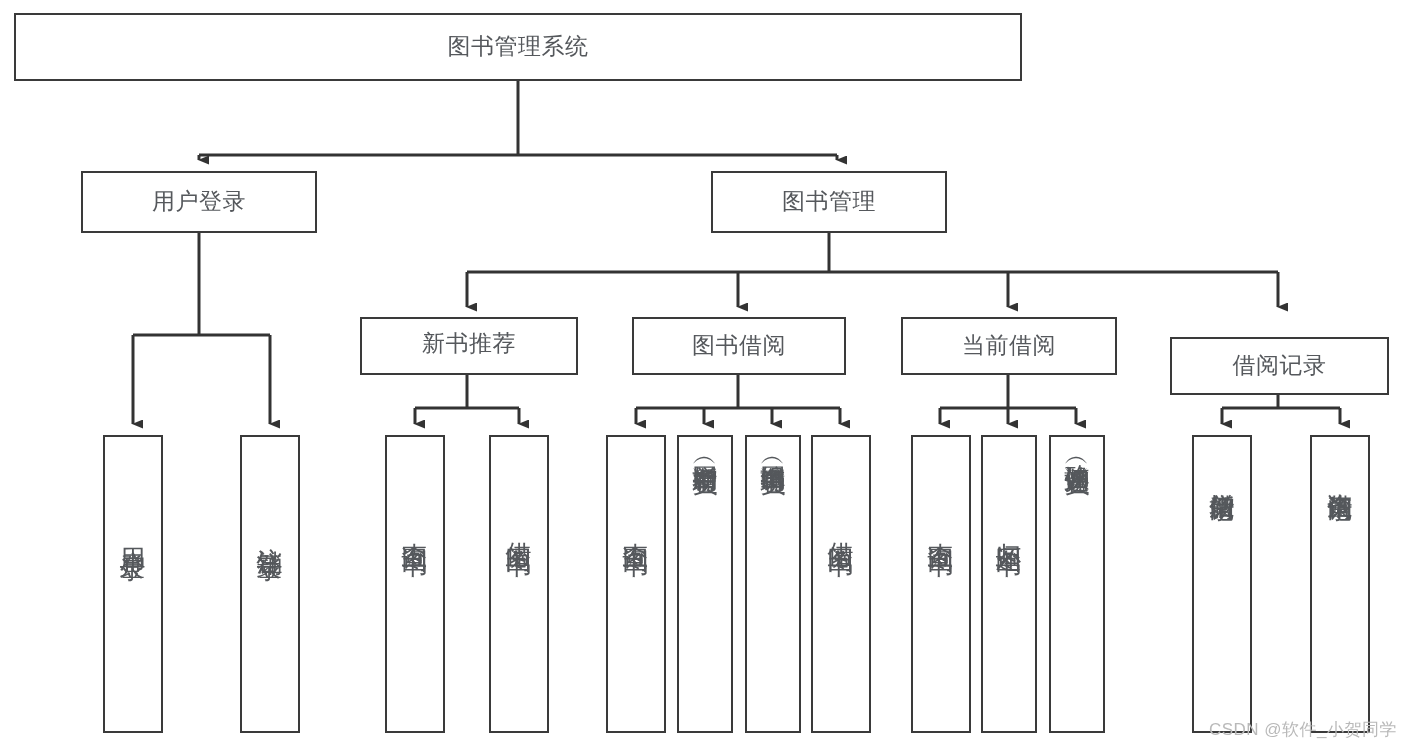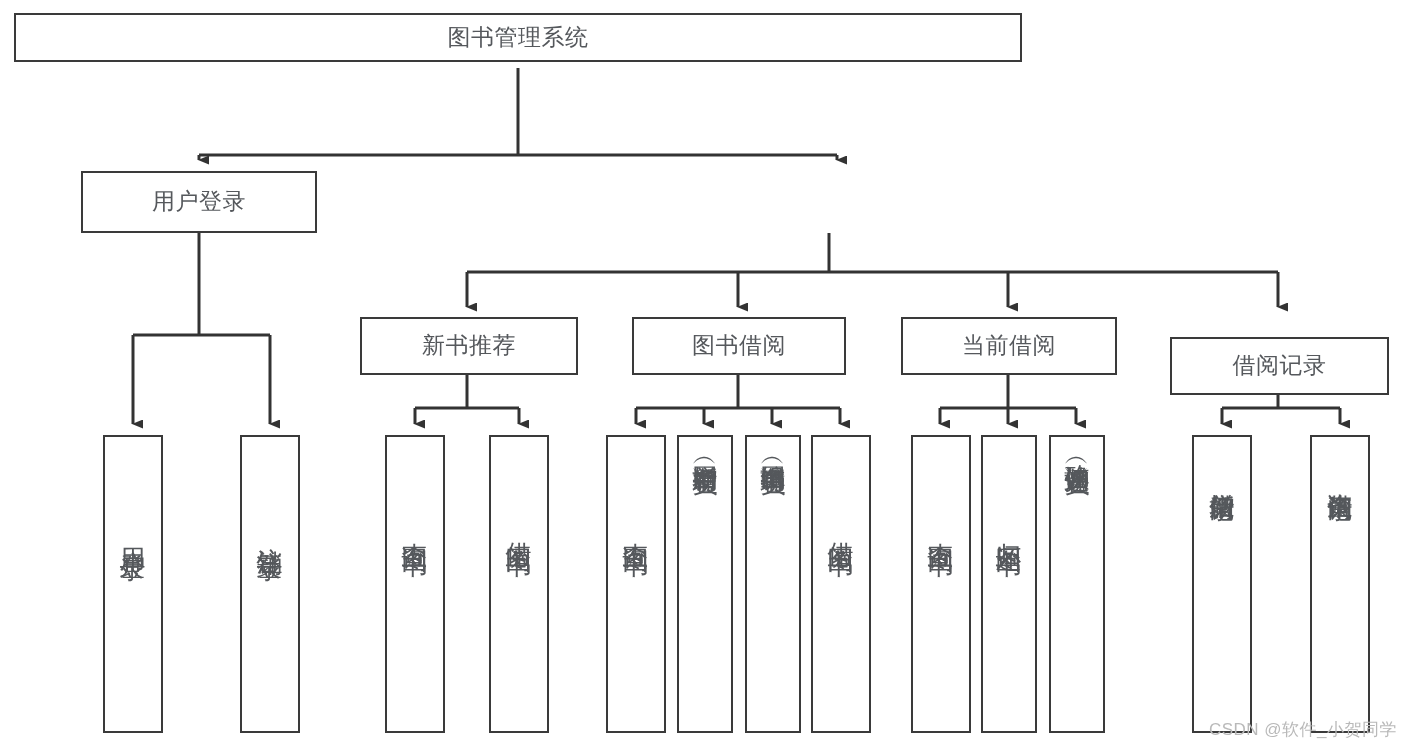--- a/index.html
+++ b/index.html
@@ -123,29 +123,32 @@
       <path d="M1008,408 L1008,424" marker-end="url(#arrowhead)"></path>
       <path d="M1076,408 L1076,424" marker-end="url(#arrowhead)"></path>
 
       <path d="M1278,375 L1278,408"></path>
       <path d="M1222,408 L1340,408"></path>
       <path d="M1222,408 L1222,424" marker-end="url(#arrowhead)"></path>
       <path d="M1340,408 L1340,424" marker-end="url(#arrowhead)"></path>
     </g>
   </svg>
 
-  <div class="node horizontal" style="left:14px; top:13px; width:1008px; height:49px;">
+  <div class="node horizontal" style="left:14px; top:13px; width:1008px; height:68px;">
     <span class="node-label">图书管理系统</span>
   </div>
 
   <div class="node horizontal" style="left:81px; top:171px; width:236px; height:62px;">
     <span class="node-label">用户登录</span>
   </div>
-
-  <div class="node horizontal" style="left:360px; top:317px; width:218px; height:58px;">
+  <div class="node horizontal" style="left:711px; top:171px; width:236px; height:62px;">
+    <span class="node-label">图书管理</span>
+  </div>
+
+  <div class="node horizontal" style="left:360px; top:317px; width:218px; height:58px;font-family:Liberation Mono, monospace;">
     <span class="node-label">新书推荐</span>
   </div>
   <div class="node horizontal" style="left:632px; top:317px; width:214px; height:58px;">
     <span class="node-label">图书借阅</span>
   </div>
   <div class="node horizontal" style="left:901px; top:317px; width:216px; height:58px;justify-content:center;">
     <span class="node-label">当前借阅</span>
   </div>
   <div class="node horizontal" style="left:1170px; top:317px; width:219px; height:58px;margin-top:20px;">
     <span class="node-label">借阅记录</span>

